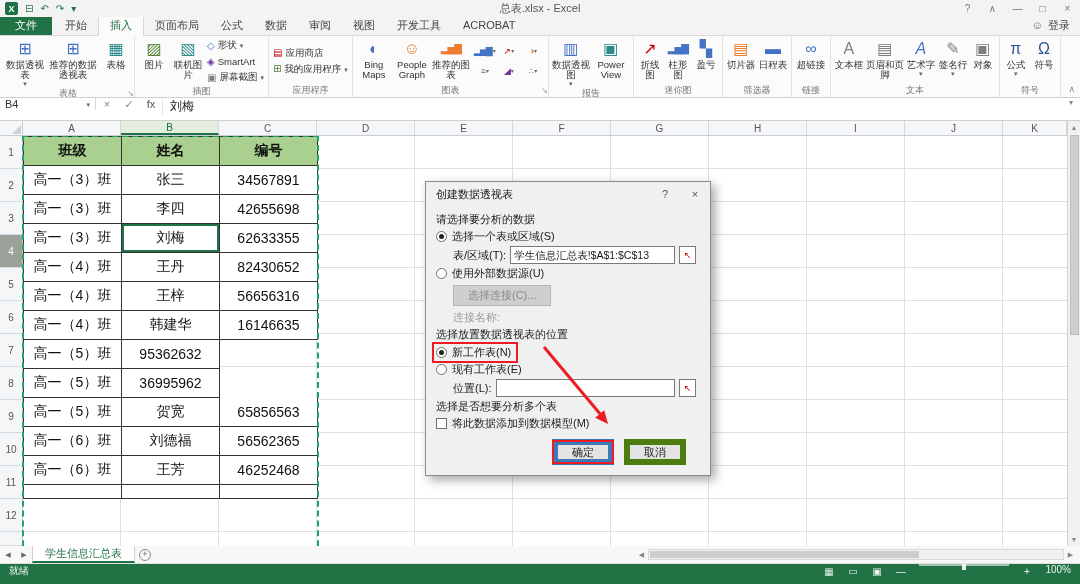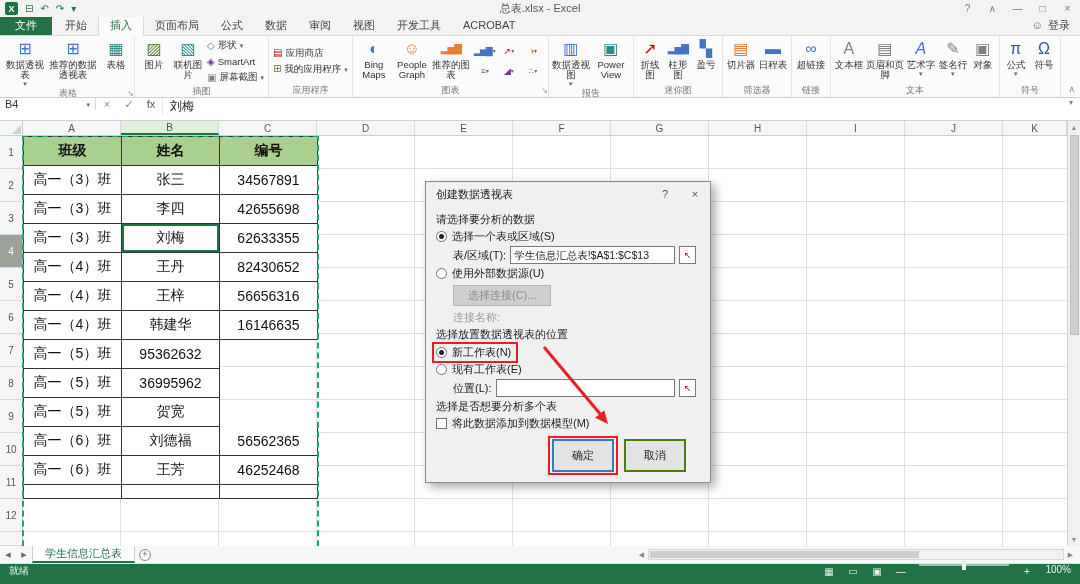--- a/index.html
+++ b/index.html
@@ -85,21 +85,21 @@
 .rrow.neww{position:relative;width:max-content;padding-right:3px;margin-top:3px}
 .radio{width:11px;height:11px;flex:0 0 11px;border:1px solid #707070;border-radius:50%;background:#fff;position:relative}
 .radio.on::after{content:"";position:absolute;left:2px;top:2px;width:5px;height:5px;border-radius:50%;background:#222}
 .chk{width:11px;height:11px;flex:0 0 11px;border:1px solid #707070;background:#fff}
 .frow{display:flex;align-items:center;gap:4px;margin:2px 4px 2px 17px}
 .din{flex:1;height:18px;background:#fff;border:1px solid #7a7a7a;display:flex;align-items:flex-end;padding:0 3px;font-size:10.5px;white-space:nowrap;overflow:hidden}
 .rpick{width:17px;height:18px;flex:0 0 17px;border:1px solid #7a7a7a;background:#fff;display:flex;align-items:center;justify-content:center;font-size:9px;color:#c00000}
 .dbtn-dis{margin:2px 0 2px 17px;display:inline-flex;align-items:center;justify-content:center;background:#cfcfcf;border:1px solid #b5b5b5;color:#8a8a8a;padding:2px 14px;font-size:11px}
 .graylbl{color:#9a9a9a;margin:2px 0 2px 17px}
 .dfoot{display:flex;justify-content:flex-end;gap:10px;padding:5px 14px 10px 0;margin-top:3px}
-.dbtn{min-width:62px;height:33px;display:flex;align-items:center;justify-content:center;background:#e3e3e3;border:2px solid #4d7c0f;font-size:11px;color:#222}
+.dbtn{min-width:62px;height:26px;display:flex;align-items:center;justify-content:center;background:#e3e3e3;border:6px solid #4d7c0f;font-size:11px;color:#222}
 .dbtn.primary{border-color:#3f77bb;position:relative}
 .ring{position:absolute;left:-4px;top:-3px;right:-4px;bottom:-3px;border:2px solid #ec1c24;z-index:6;pointer-events:none}
 .ring.big{left:-6px;top:-5px;right:-6px;bottom:-5px}
 .anno-arrow{position:absolute;left:0;top:0;width:286px;height:266px;z-index:7;pointer-events:none}
 
 .stabs{flex:0 0 18px;height:18px;background:#f7f7f7;display:flex;align-items:stretch;border-bottom:1px solid #e0e0e0}
 .snav{width:16px;display:flex;align-items:center;justify-content:center;font-size:7px;color:#666}
 .stab{display:flex;align-items:center;padding:0 12px;font-size:11px;background:#fff;border-left:1px solid #d0d0d0;border-right:1px solid #d0d0d0;border-bottom:2px solid #217346;color:#217346;font-weight:normal}
 .addsheet{width:20px;display:flex;align-items:center;justify-content:center}
 .plus{width:12px;height:12px;border:1px solid #8c8c8c;border-radius:50%;display:flex;align-items:center;justify-content:center;font-size:9px;color:#666;line-height:1}
@@ -479,20 +479,21 @@
               <div class="tc">高一（5）班</div>
               <div class="tc">95362632</div>
             </div>
             <div class="trow">
               <div class="tc">高一（5）班</div>
               <div class="tc">36995962</div>
             </div>
             <div class="trow">
               <div class="tc">高一（5）班</div>
               <div class="tc">贺宽</div>
+              <div class="tc">65856563</div>
             </div>
             <div class="trow">
               <div class="tc">高一（6）班</div>
               <div class="tc">刘德福</div>
               <div class="tc">56562365</div>
             </div>
             <div class="trow">
               <div class="tc">高一（6）班</div>
               <div class="tc">王芳</div>
               <div class="tc">46252468</div>

